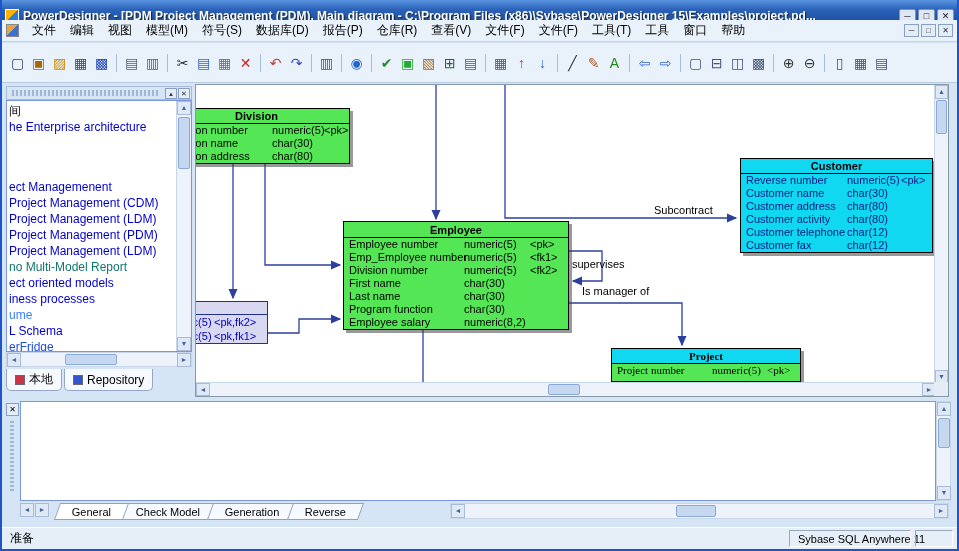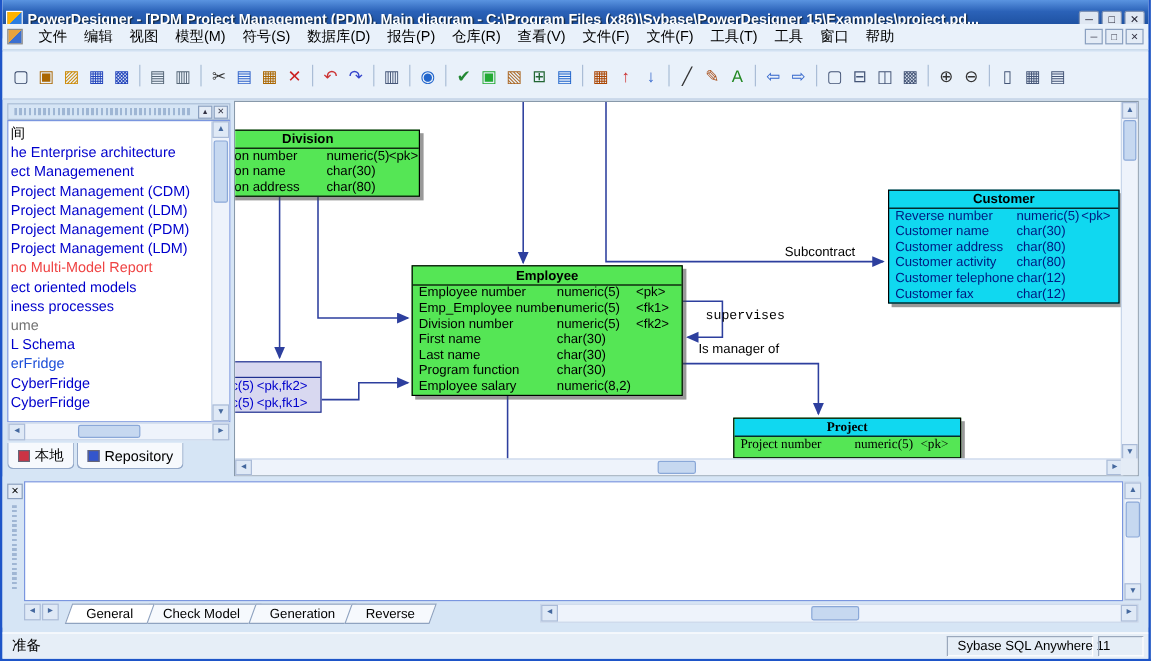--- a/index.html
+++ b/index.html
@@ -69,21 +69,21 @@
     background:#f6f9fd; border:1px solid #93a8c8; border-top:none; border-radius:0 0 5px 5px;
     margin-right:2px; font-size:12px; cursor:pointer; }
   .btab-icon { width:10px; height:10px; display:inline-block; border:1px solid #667; }
 
   
   #canvas { position:absolute; left:193px; top:84px; width:754px; height:313px; border:1px solid #8899aa; background:#fff; }
   #canvas-draw { position:absolute; left:0; top:0; width:740px; height:299px; background:#fff; overflow:hidden; }
   #connectors { position:absolute; left:0; top:0; pointer-events:none; }
   .rel-label { position:absolute; font-size:11px; color:#000; white-space:nowrap; }
   #lbl-subcontract { left:458px; top:119px; }
-  #lbl-supervises { left:392px; top:173px;font-family:Liberation Mono, monospace; }
+  #lbl-supervises { left:376px; top:173px; }
   #lbl-ismanager { left:386px; top:200px; }
 
   .etable { position:absolute; border:1px solid #000; box-shadow:3px 3px 0 rgba(70,70,70,.55); font-size:11px; color:#000; }
   .ehead { height:15px; line-height:15px; text-align:center; font-weight:bold; border-bottom:1px solid #000; overflow:hidden; }
   .trow { position:relative; height:13px; line-height:13px; white-space:nowrap; }
   .c1 { position:absolute; left:5px; } .c2,.c3 { position:absolute; }
 
   .tbl-division { left:-33px; top:23px; width:187px; background:#55e655; }
   .tbl-division .c2 { left:108px; } .tbl-division .c3 { left:160px; }
 
@@ -389,29 +389,29 @@
     <div id="browser-header">
       <span id="browser-grip"></span>
       <span class="pbtn">▴</span>
       <span class="pbtn">✕</span>
     </div>
     <div id="tree-box">
       <div id="tree-items">
 
       <div class="tree-item" style="color: rgb(0, 0, 0);">间</div>
           <div class="tree-item" style="color: rgb(0, 0, 204);">he Enterprise architecture</div>
-          <div class="tree-item" style="color: rgb(0, 0, 204);">ect Managemenent</div>
+          <div class="tree-item" style="color: rgb(0, 0, 204); margin-top: 44px;">ect Managemenent</div>
           <div class="tree-item" style="color: rgb(0, 0, 204);">Project Management (CDM)</div>
           <div class="tree-item" style="color: rgb(0, 0, 204);">Project Management (LDM)</div>
           <div class="tree-item" style="color: rgb(0, 0, 204);">Project Management (PDM)</div>
           <div class="tree-item" style="color: rgb(0, 0, 204);">Project Management (LDM)</div>
-          <div class="tree-item" style="color: #ef4444;">no Multi-Model Report</div>
+          <div class="tree-item" style="color: #0f766e;">no Multi-Model Report</div>
           <div class="tree-item" style="color: rgb(0, 0, 204);">ect oriented models</div>
           <div class="tree-item" style="color: rgb(0, 0, 204);">iness processes</div>
-          <div class="tree-item" style="color: #737373;">ume</div>
+          <div class="tree-item" style="color: #3b82f6;">ume</div>
           <div class="tree-item" style="color: rgb(0, 0, 204);">L Schema</div>
           <div class="tree-item" style="color: #1d4ed8;">erFridge</div>
           <div class="tree-item" style="color: rgb(0, 0, 204);">CyberFridge</div>
           <div class="tree-item" style="color: rgb(0, 0, 204);">CyberFridge</div>
         </div>
       <div id="tree-vsb">
         <span class="sb-btn" style="top:0">▲</span>
         <div id="tree-vsb-thumb"></div>
         <span class="sb-btn" style="bottom:0">▼</span>
       </div>

